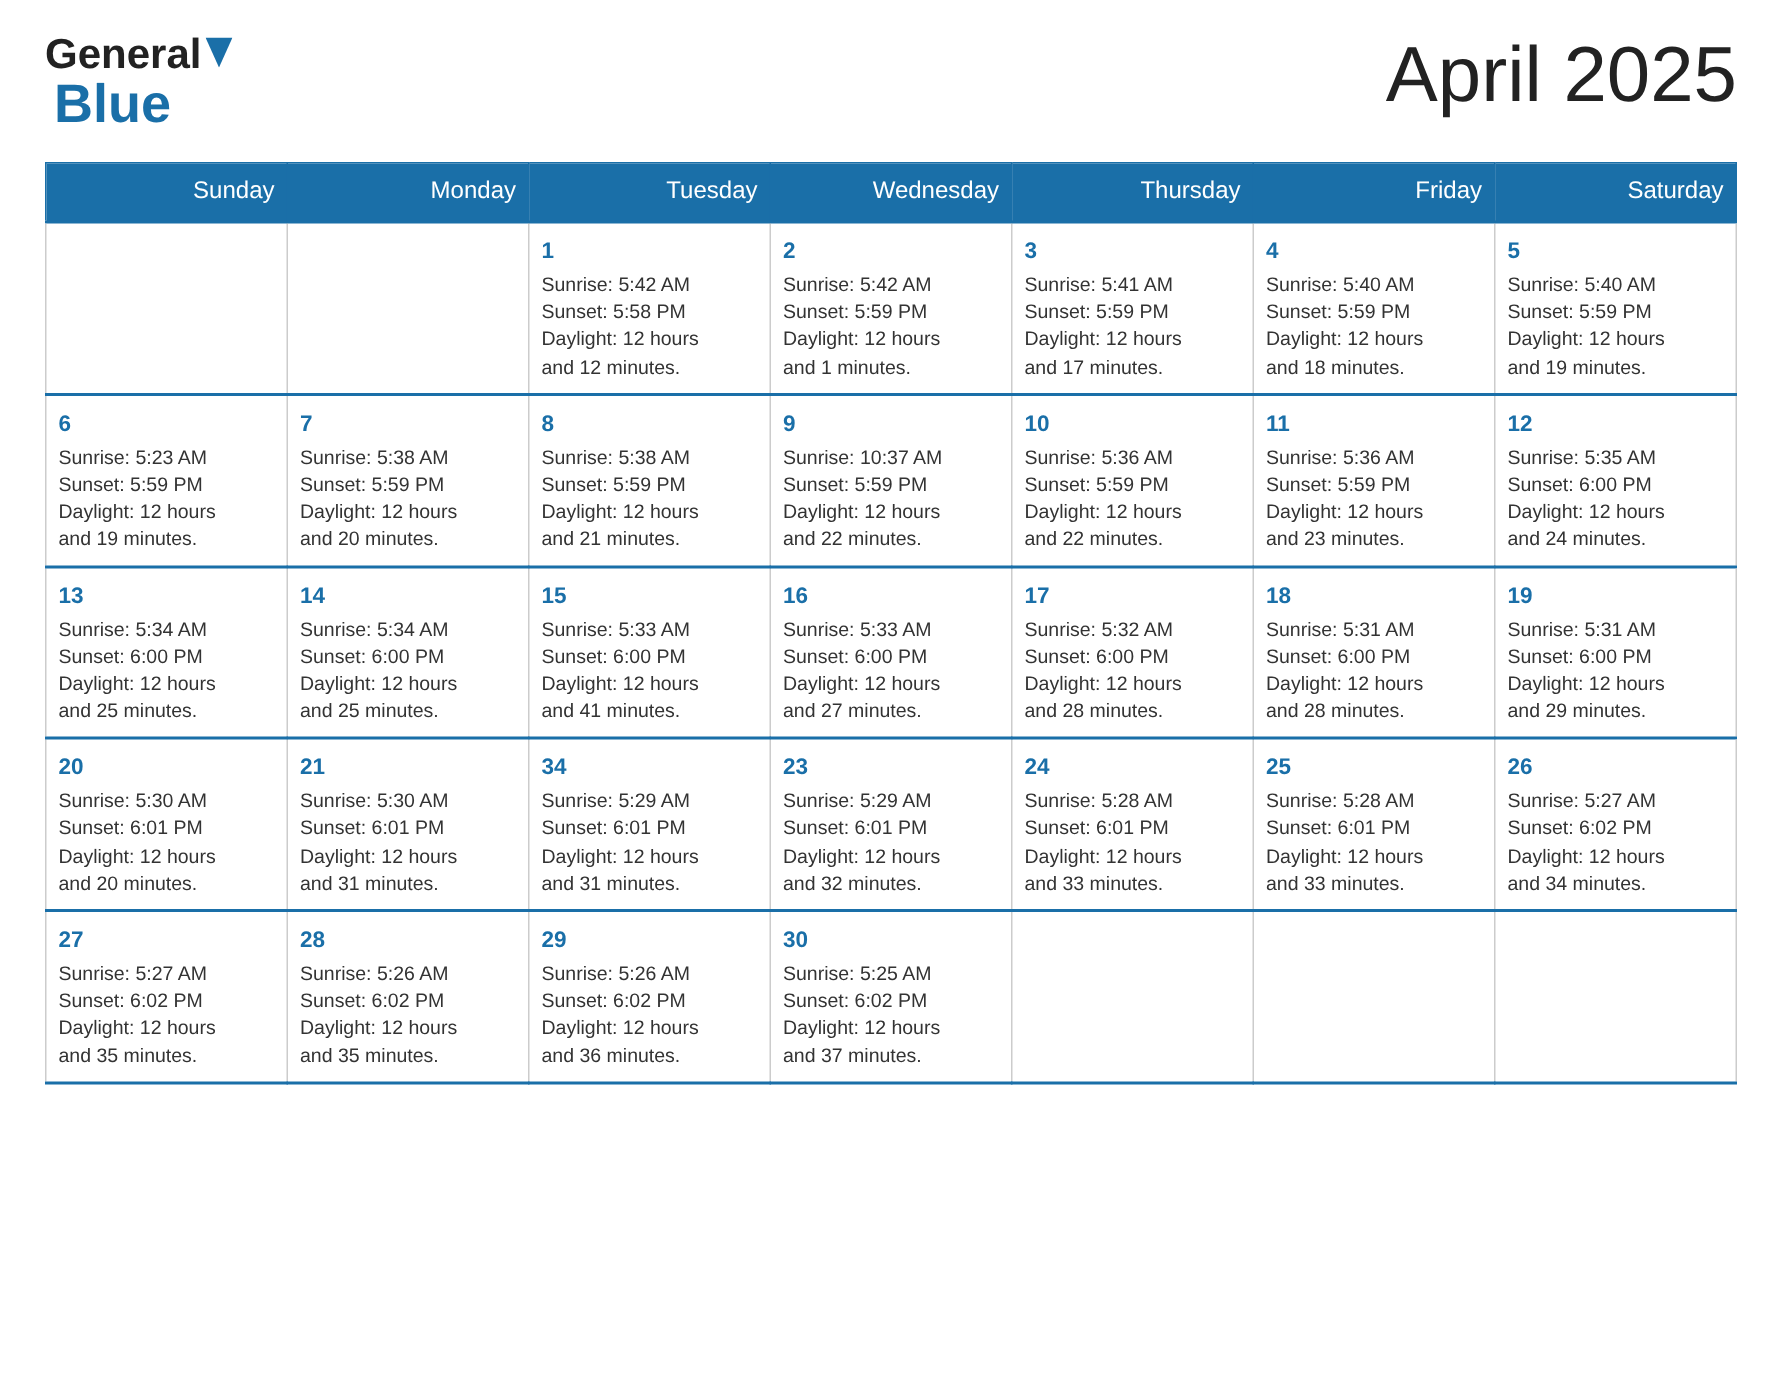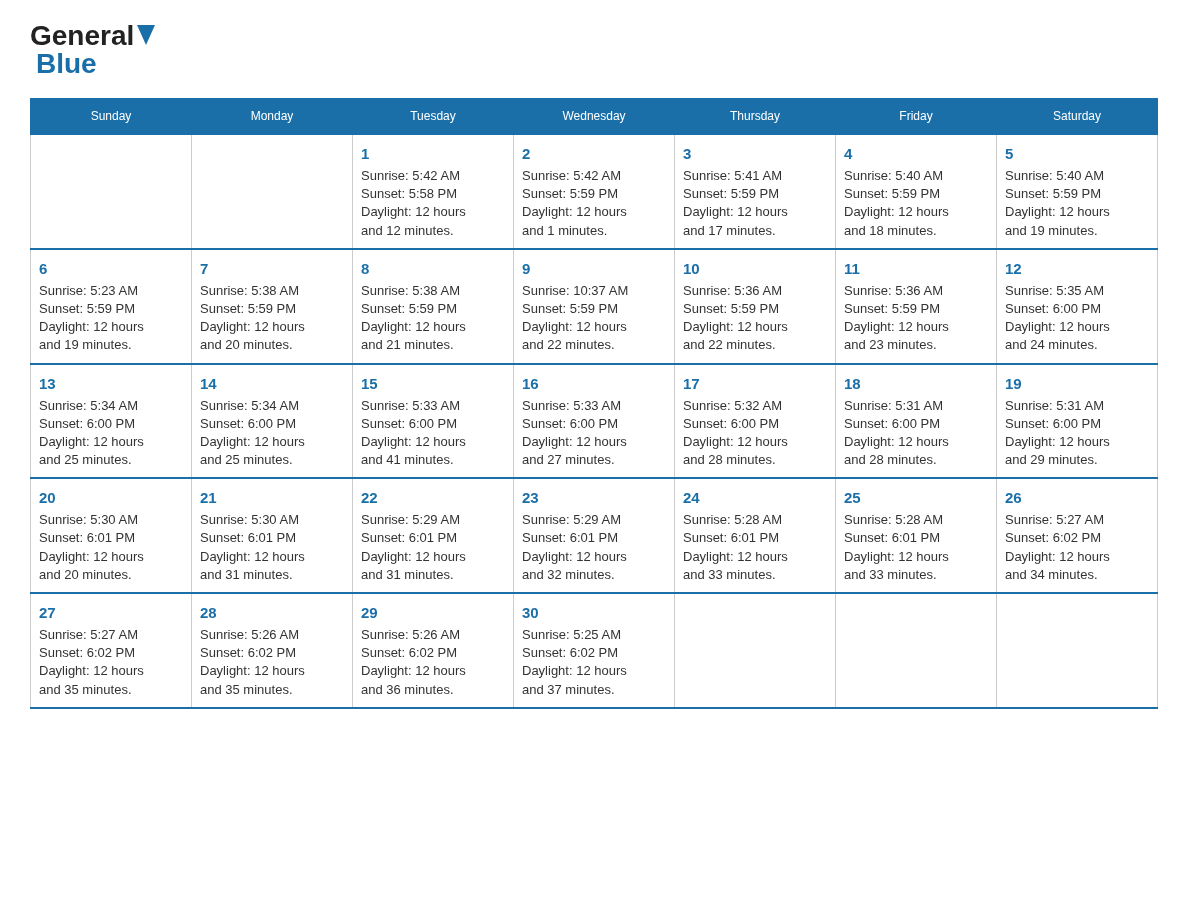--- a/index.html
+++ b/index.html
@@ -25,21 +25,21 @@
     .logo-text {
       display: flex;
       align-items: center;
     }
     .logo-general {
       font-size: 28px;
       font-weight: bold;
       color: #222;
     }
     .logo-blue {
-      font-size: 28px;
+      font-size: 36px;
       font-weight: bold;
       color: #1a6fa8;
       margin-left: 2px;
     }
     .title-section {
       text-align: right;
     }
     .main-title {
       font-size: 52px;
       font-weight: normal;
@@ -52,23 +52,23 @@
     }
     .calendar {
       width: 100%;
       border-collapse: collapse;
       border: 1px solid #aaa;
     }
     .calendar th {
       background-color: #1a6fa8;
       color: #fff;
       padding: 10px 8px;
-      font-size: 12px;
+      font-size: 16px;
       font-weight: normal;
-      text-align: center;
+      text-align: right;
       border: 1px solid #1a6fa8;
     }
     .calendar td {
       vertical-align: top;
       padding: 8px 8px;
       border: 1px solid #ccc;
       width: calc(100% / 7);
       min-height: 100px;
       font-size: 13.5px;
       line-height: 1.4;
@@ -103,20 +103,21 @@
         <svg width="18" height="20" viewBox="0 0 18 20">
           <polygon points="0,0 18,0 9,20" fill="#1a6fa8"></polygon>
         </svg>
       </div>
     </div>
     <div style="margin-left:4px; margin-top:-4px;">
       <span class="logo-blue">Blue</span>
     </div>
   </div>
   <div class="title-section">
+    <div class="main-title">April 2025</div>
   </div>
 </div>
 
 <table class="calendar">
   <thead>
     <tr>
     <th>Sunday</th>
         <th>Monday</th>
         <th>Tuesday</th>
         <th>Wednesday</th>
@@ -276,21 +277,21 @@
           <div class="day-info">and 20 minutes.</div>
         </td>
         <td>
           <span class="day-number">21</span>
           <div class="day-info">Sunrise: 5:30 AM</div>
           <div class="day-info">Sunset: 6:01 PM</div>
           <div class="day-info">Daylight: 12 hours</div>
           <div class="day-info">and 31 minutes.</div>
         </td>
         <td>
-          <span class="day-number">22</span>
+          <span class="day-number">34</span>
           <div class="day-info">Sunrise: 5:29 AM</div>
           <div class="day-info">Sunset: 6:01 PM</div>
           <div class="day-info">Daylight: 12 hours</div>
           <div class="day-info">and 31 minutes.</div>
         </td>
         <td>
           <span class="day-number">23</span>
           <div class="day-info">Sunrise: 5:29 AM</div>
           <div class="day-info">Sunset: 6:01 PM</div>
           <div class="day-info">Daylight: 12 hours</div>

